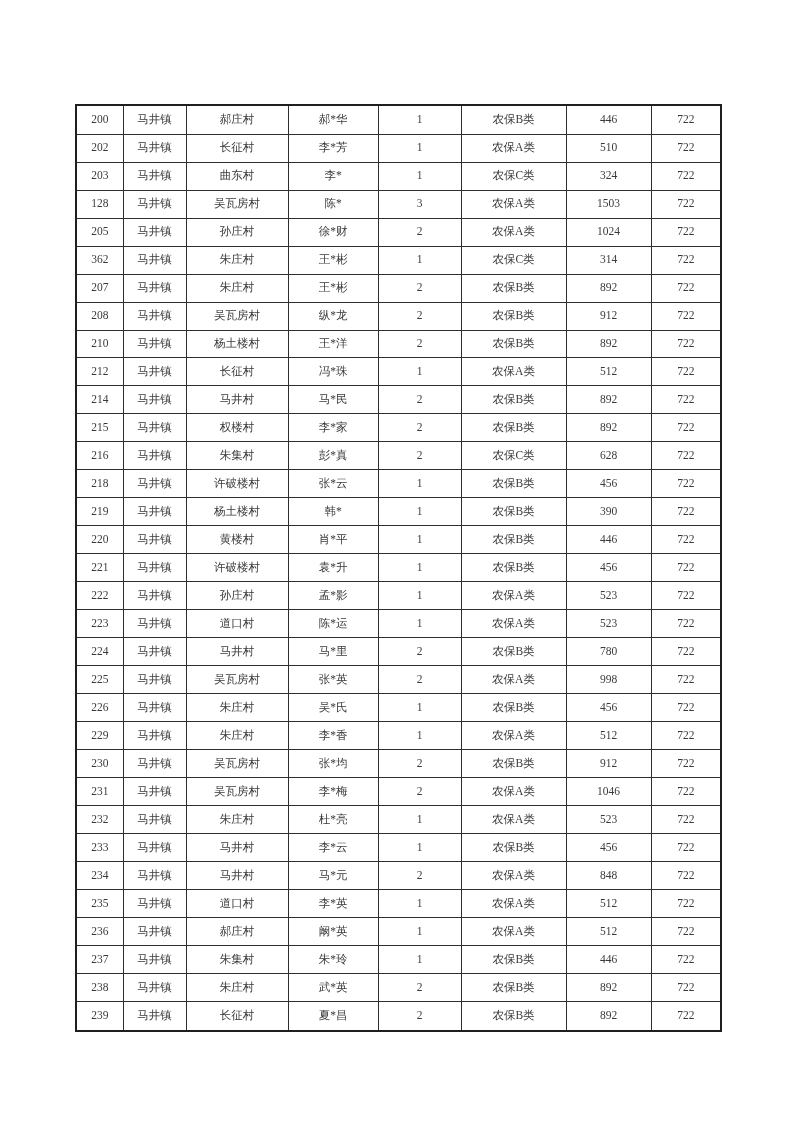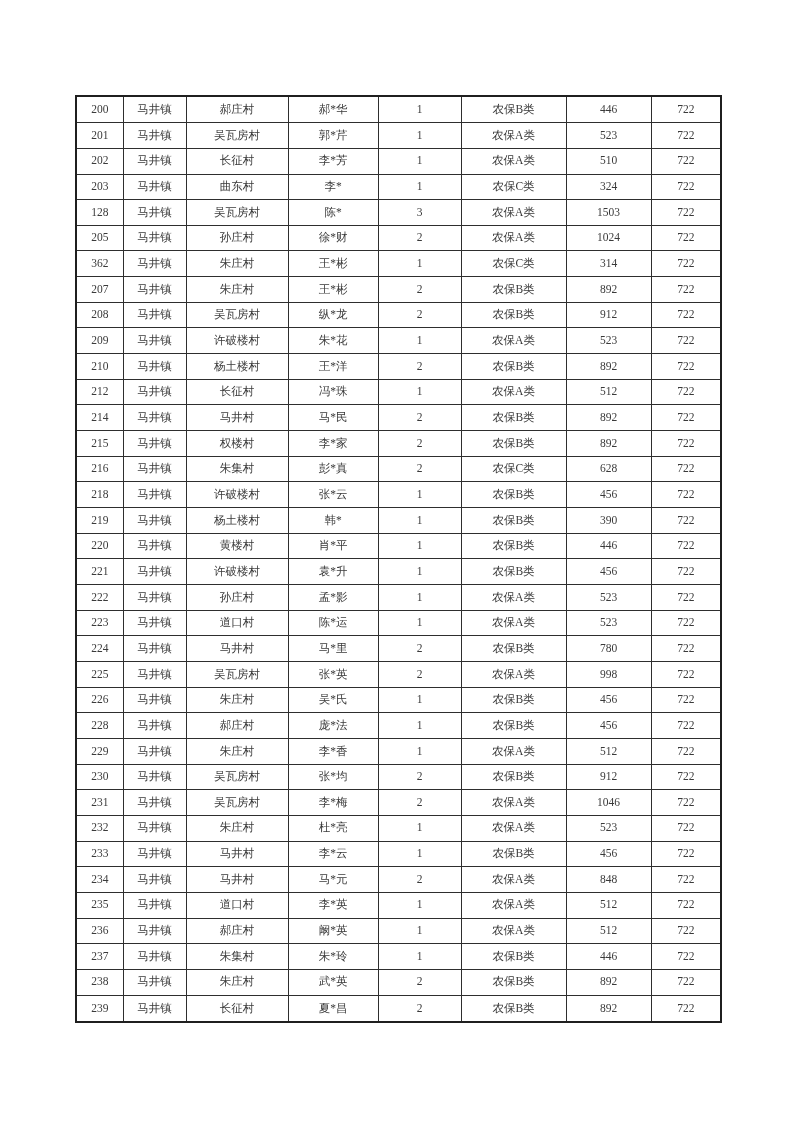--- a/index.html
+++ b/index.html
@@ -10,21 +10,21 @@
   }
   *{margin:0;padding:0;box-sizing:border-box;}
   html,body{background:#ffffff;}
   body{
     width:793px;height:1122px;
     position:relative;
     font-family:"Liberation Serif","DejaVu Serif",serif;
     color:var(--text);
   }
   .page{
-    position:absolute;left:0;top:0;
+    position:absolute;left:0;top:9px;
     width:793px;height:787px;
     background:var(--page-bg);
   }
   table.roster{
     position:absolute;
     left:75px;top:95px;
     width:645px;height:928px;
     border-collapse:collapse;
     table-layout:fixed;
   }
@@ -69,30 +69,20 @@
     <td>200</td>
     <td>马井镇</td>
     <td>郝庄村</td>
     <td>郝*华</td>
     <td>1</td>
     <td>农保B类</td>
     <td>446</td>
     <td>722</td>
   </tr>
         <tr>
-    <td>201</td>
-    <td>马井镇</td>
-    <td>吴瓦房村</td>
-    <td>郭*芹</td>
-    <td>1</td>
-    <td>农保A类</td>
-    <td>523</td>
-    <td>722</td>
-  </tr>
-        <tr>
     <td>202</td>
     <td>马井镇</td>
     <td>长征村</td>
     <td>李*芳</td>
     <td>1</td>
     <td>农保A类</td>
     <td>510</td>
     <td>722</td>
   </tr>
         <tr>
@@ -149,30 +139,20 @@
     <td>208</td>
     <td>马井镇</td>
     <td>吴瓦房村</td>
     <td>纵*龙</td>
     <td>2</td>
     <td>农保B类</td>
     <td>912</td>
     <td>722</td>
   </tr>
         <tr>
-    <td>209</td>
-    <td>马井镇</td>
-    <td>许破楼村</td>
-    <td>朱*花</td>
-    <td>1</td>
-    <td>农保A类</td>
-    <td>523</td>
-    <td>722</td>
-  </tr>
-        <tr>
     <td>210</td>
     <td>马井镇</td>
     <td>杨土楼村</td>
     <td>王*洋</td>
     <td>2</td>
     <td>农保B类</td>
     <td>892</td>
     <td>722</td>
   </tr>
         <tr>
@@ -293,30 +273,20 @@
     <td>2</td>
     <td>农保A类</td>
     <td>998</td>
     <td>722</td>
   </tr>
         <tr>
     <td>226</td>
     <td>马井镇</td>
     <td>朱庄村</td>
     <td>吴*氏</td>
-    <td>1</td>
-    <td>农保B类</td>
-    <td>456</td>
-    <td>722</td>
-  </tr>
-        <tr>
-    <td>228</td>
-    <td>马井镇</td>
-    <td>郝庄村</td>
-    <td>庞*法</td>
     <td>1</td>
     <td>农保B类</td>
     <td>456</td>
     <td>722</td>
   </tr>
         <tr>
     <td>229</td>
     <td>马井镇</td>
     <td>朱庄村</td>
     <td>李*香</td>

